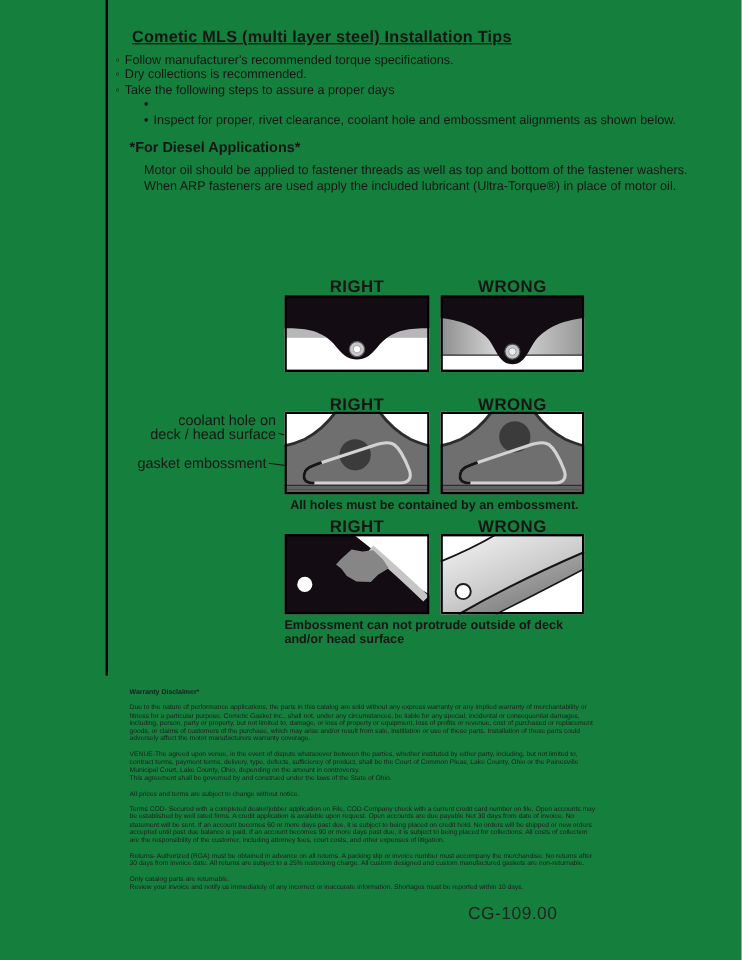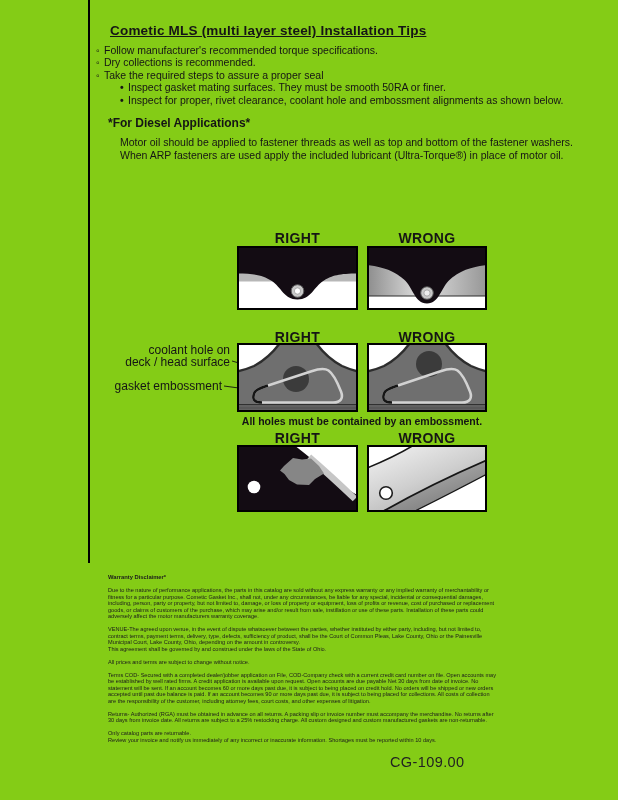--- a/index.html
+++ b/index.html
@@ -1,17 +1,17 @@
 <!DOCTYPE html>
 <html><head>
 <meta charset="utf-8">
 <style>
   html,body{margin:0;padding:0;background:#e9e9e9;}
   .page{
-    position:relative;width:618px;height:800px;background:#84cc16;
+    position:relative;width:618px;height:800px;background:#15803d;
     font-family:"Liberation Sans",sans-serif;color:#151515;overflow:hidden;
     margin:0 auto;
   }
   .left-rule{position:absolute;left:88px;top:0;width:1.5px;height:563px;background:#000;}
 
   .title{
     position:absolute;left:110px;top:23px;font-size:13.5px;font-weight:bold;
     text-decoration:underline;letter-spacing:0.2px;
   }
 
@@ -62,25 +62,24 @@
     <div class="tip-row">
       <span class="mk">◦</span>
       <span>Follow manufacturer's recommended torque specifications.</span>
     </div>
     <div class="tip-row">
       <span class="mk">◦</span>
       <span>Dry collections is recommended.</span>
     </div>
     <div class="tip-row">
       <span class="mk">◦</span>
-      <span>Take the required steps to assure a proper seal</span>
+      <span>Take the following steps to assure a proper days</span>
     </div>
     <div class="tip-row tip-sub">
       <span class="mk">•</span>
-      <span>Inspect gasket mating surfaces.  They must be smooth 50RA or finer.</span>
     </div>
     <div class="tip-row tip-sub">
       <span class="mk">•</span>
       <span>Inspect for proper, rivet clearance, coolant hole and embossment alignments as shown below.</span>
     </div>
   </div>
 
   <div class="diesel">
     <h3>*For Diesel Applications*</h3>
     <p>Motor oil should be applied to fastener threads as well as top and bottom of the fastener washers.
@@ -188,20 +187,22 @@
     <rect width="120" height="67" fill="#ffffff"></rect>
     <path d="M0,23 Q27,12 47,0 L120,0 L120,15 Q62,40 15,67 L0,67 Z" fill="url(#g3a)"></path>
     <path d="M120,15 Q62,40 15,67 L46,67 Q86,47 120,29 Z" fill="url(#g3b)"></path>
     <path d="M0,23 Q27,12 47,0" fill="none" stroke="#161616" stroke-width="1.5"></path>
     <path d="M120,15 Q62,40 15,67" fill="none" stroke="#161616" stroke-width="1.8"></path>
     <path d="M120,29 Q86,47 46,67" fill="none" stroke="#161616" stroke-width="1.3"></path>
     <circle cx="19" cy="48" r="6.3" fill="#ffffff" stroke="#1d1d1d" stroke-width="1.6"></circle>
     <rect x="1" y="1" width="118" height="65" fill="none" stroke="#000000" stroke-width="2"></rect>
   </svg>
 
+  <div class="caption cap3">Embossment can not protrude outside of deck
+and/or head surface</div>
 
   <div class="disclaimer">
     <h4>Warranty Disclaimer*</h4>
     <p>Due to the nature of performance applications, the parts in this catalog are sold without any express warranty or any implied warranty of merchantability or
 fitness for a particular purpose.  Cometic Gasket Inc., shall not, under any circumstances, be liable for any special, incidental or consequential damages,
 including, person, party or property, but not limited to, damage, or loss of property or equipment, loss of profits or revenue, cost of purchased or replacement
 goods, or claims of customers of the purchase, which may arise and/or result from sale, instillation or use of these parts.  Installation of these parts could
 adversely affect the motor manufacturers warranty coverage.</p>
     <p>VENUE-The agreed upon venue, in the event of dispute whatsoever between the parties, whether instituted by either party, including, but not limited to,
 contract terms, payment terms, delivery, type, defects, sufficiency of product, shall be the Court of Common Pleas, Lake County, Ohio or the Painesville

